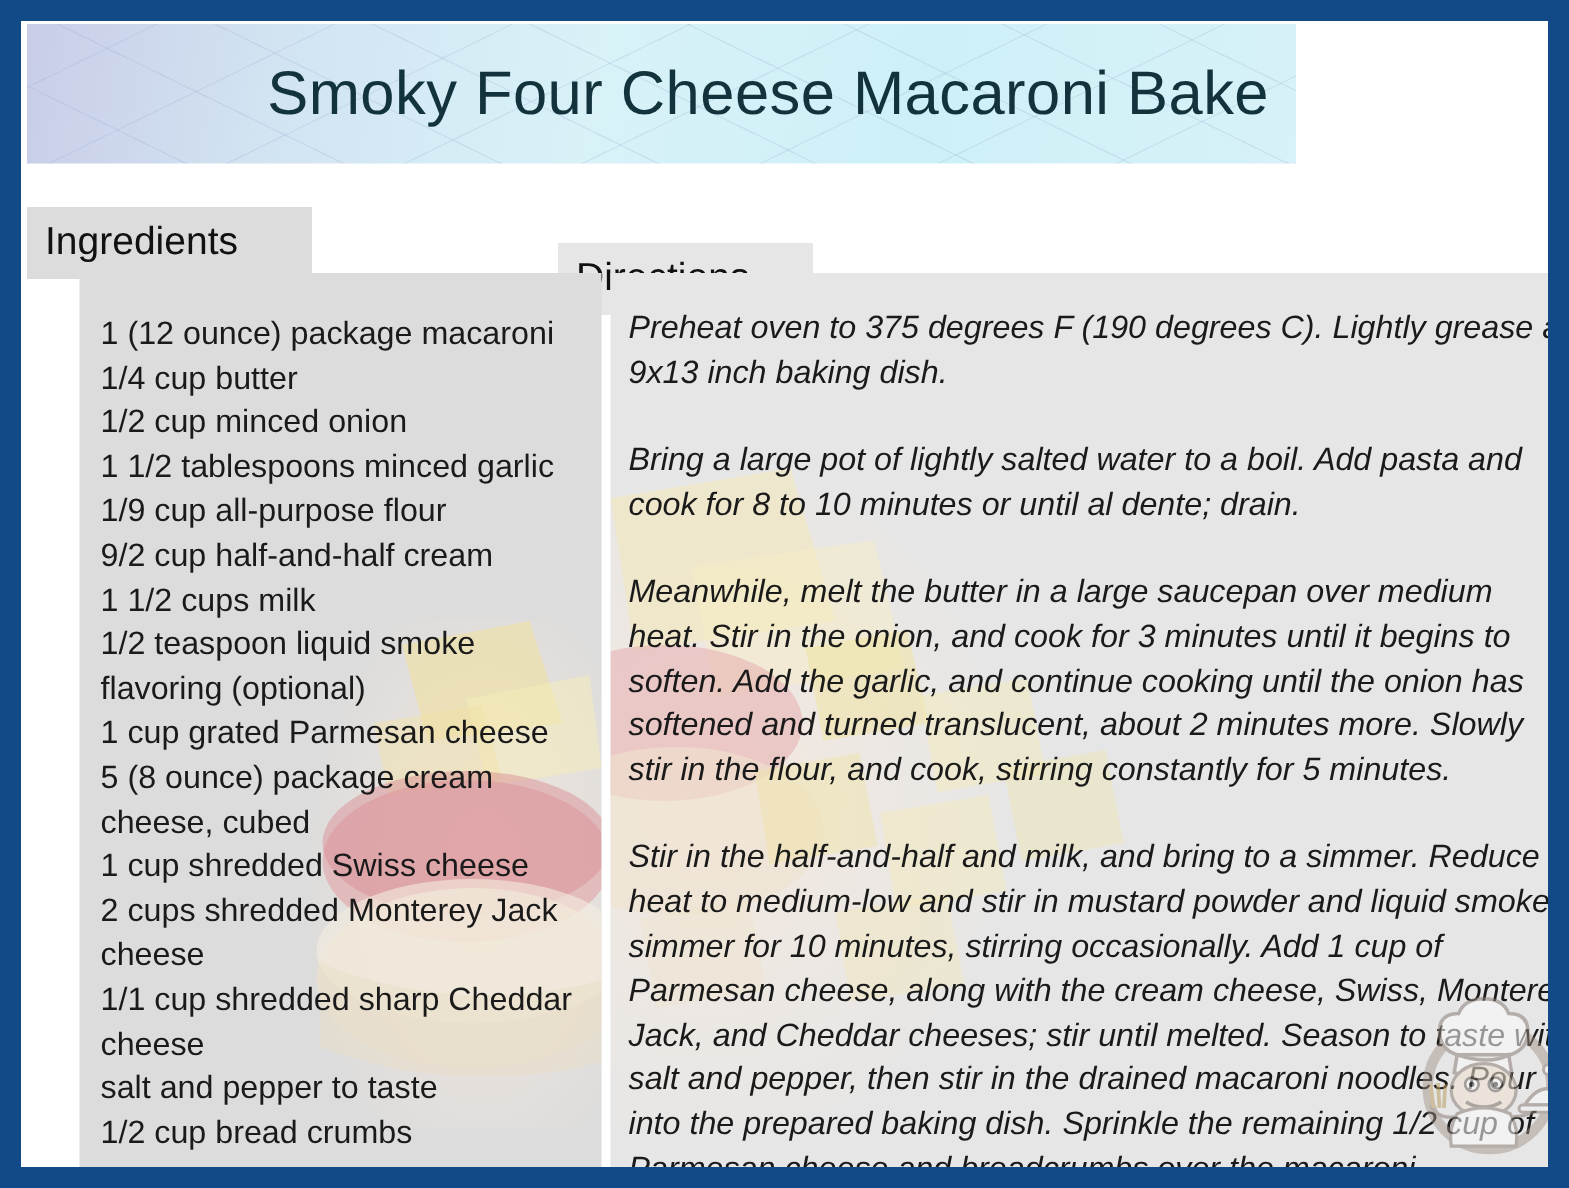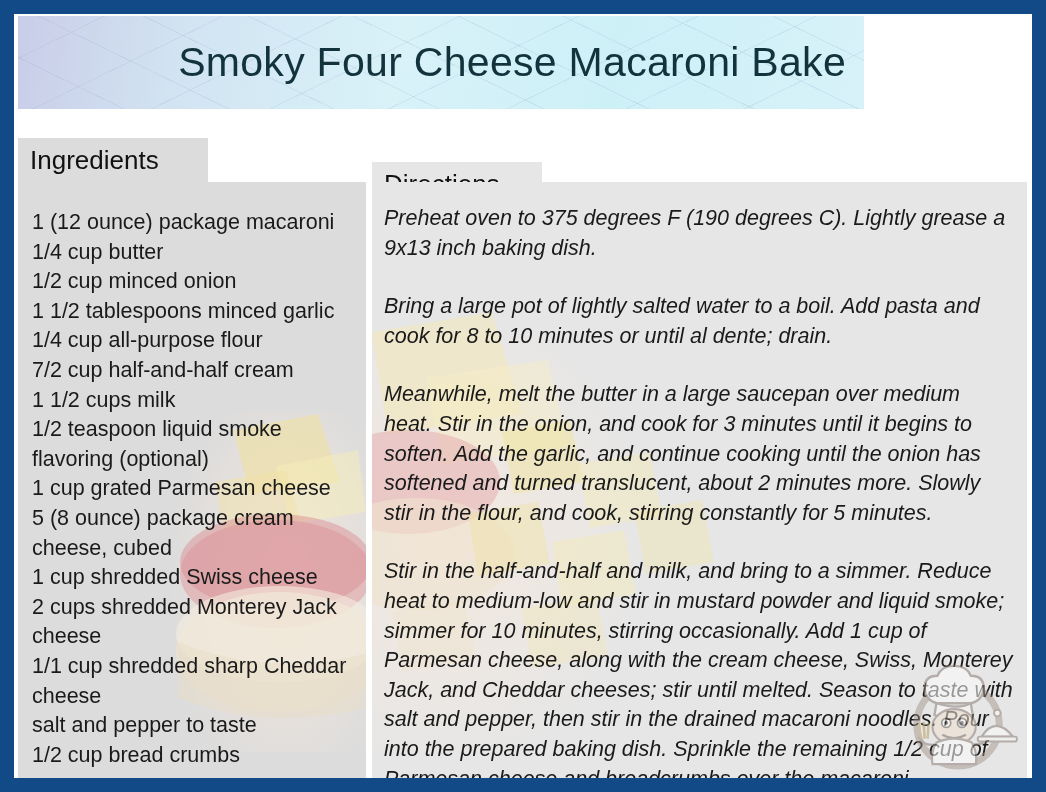--- a/index.html
+++ b/index.html
@@ -93,20 +93,21 @@
     height: 48px;
     background: #e6e6e6;
     margin-top: 24px;
   }
 
   
   .panel {
     position: absolute;
     box-sizing: border-box;
     overflow: hidden;
+    margin-left: 35px;
   }
   .panel-ingredients {
     left: 4px;
     top: 168px;
     width: 348px;
     height: 596px;
     background: #dcdcdc;
   }
   .panel-directions {
     left: 358px;
@@ -192,22 +193,22 @@
         <ellipse cx="262" cy="470" rx="104" ry="60" fill="#ece2cf" opacity="0.72"></ellipse>
         <ellipse cx="262" cy="452" rx="104" ry="48" fill="#f4ece0" opacity="0.6"></ellipse>
         <path d="M160 460 q100 40 208 6 l0 54 q-104 34 -208 -4 z" fill="#e8ddc8" opacity="0.55"></path>
       </svg>
 
       <div class="panel-body ing-list">
         <div class="ing-item">1 (12 ounce) package macaroni</div>
         <div class="ing-item">1/4 cup butter</div>
         <div class="ing-item">1/2 cup minced onion</div>
         <div class="ing-item">1 1/2 tablespoons minced garlic</div>
-        <div class="ing-item">1/4 cup all-purpose flour</div>
-        <div class="ing-item">7/2 cup half-and-half cream</div>
+        <div class="ing-item">1/9 cup all-purpose flour</div>
+        <div class="ing-item">9/2 cup half-and-half cream</div>
         <div class="ing-item">1 1/2 cups milk</div>
         <div class="ing-item">1/2 teaspoon liquid smoke flavoring (optional)</div>
         <div class="ing-item">1 cup grated Parmesan cheese</div>
         <div class="ing-item">5 (8 ounce) package cream cheese, cubed</div>
         <div class="ing-item">1 cup shredded Swiss cheese</div>
         <div class="ing-item">2 cups shredded Monterey Jack cheese</div>
         <div class="ing-item">1/1 cup shredded sharp Cheddar cheese</div>
         <div class="ing-item">salt and pepper to taste</div>
         <div class="ing-item">1/2 cup bread crumbs</div>
 

